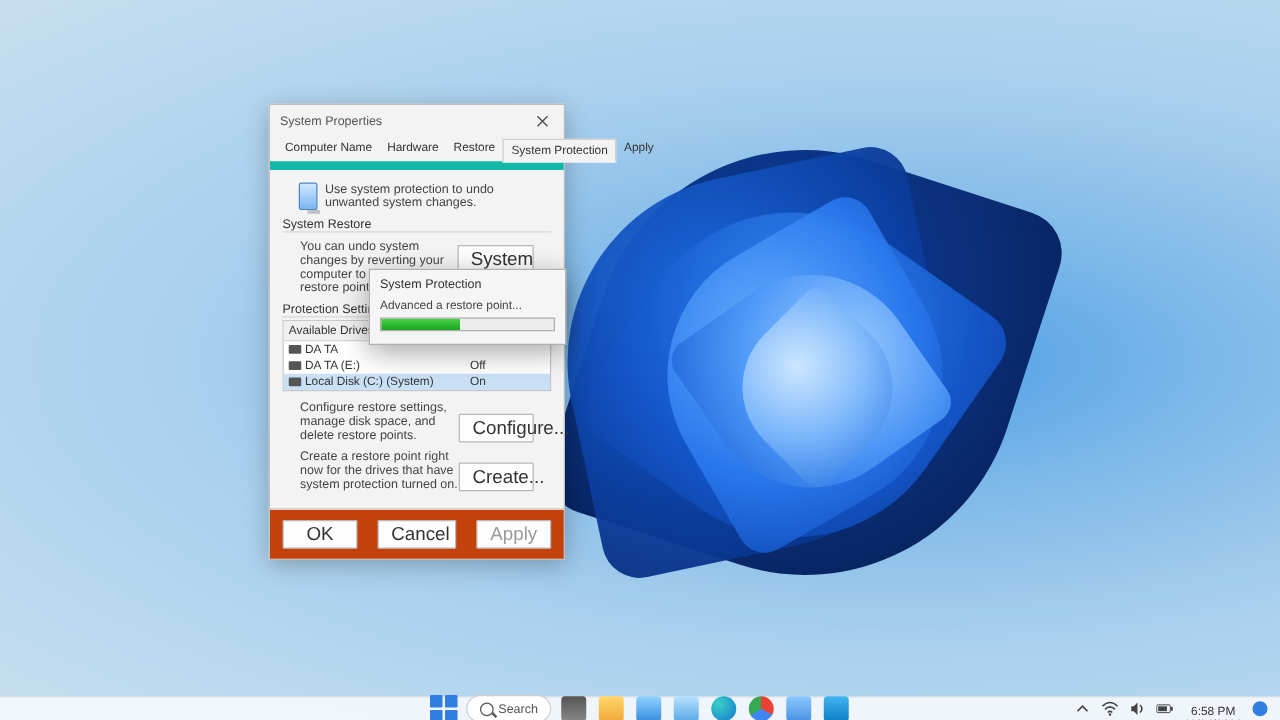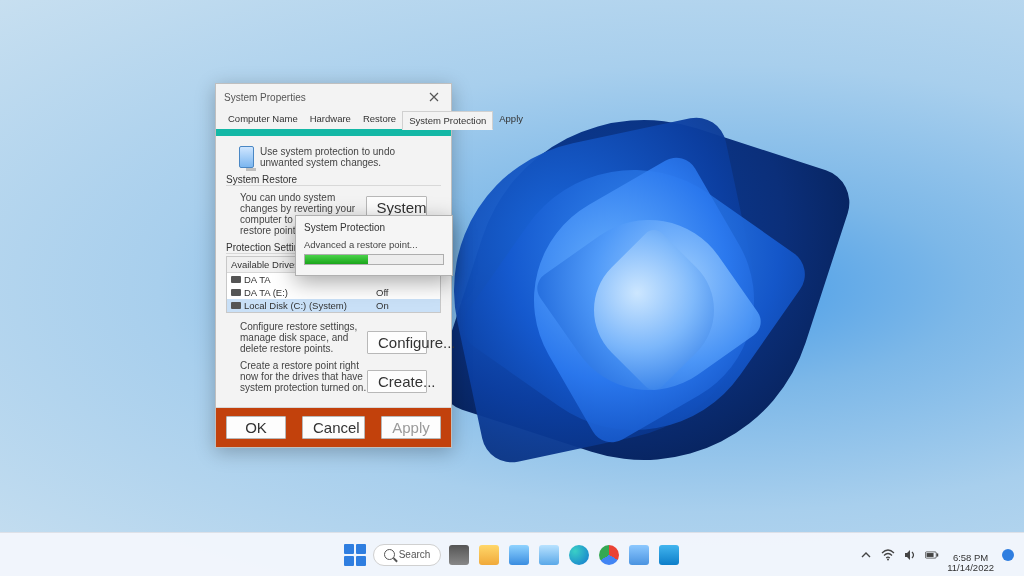--- a/index.html
+++ b/index.html
@@ -53,21 +53,21 @@
     position:absolute; left:295px; top:215px; width:158px; background:#f5f5f5;
     border:1px solid #b0b0b0; box-shadow:0 6px 22px rgba(0,0,0,.35); font-size:10px; padding:6px 8px 10px 8px;
   }
   .progress-pop .pt{color:#333;margin-bottom:6px;}
   .progress-pop .msg{color:#444;margin-bottom:4px;font-size:9.5px;}
   .bar{height:11px;border:1px solid #aeaeae;background:#ededed;position:relative;overflow:hidden;}
   .fill{position:absolute;left:0;top:0;bottom:0;width:46%;background:linear-gradient(#4ad24a,#1aa51a);}
 
   
   .taskbar{
-    position:absolute;left:0;right:0;bottom:0;height:44px;background:rgba(243,246,252,.96);
+    position:absolute;left:0;right:0;bottom:0;height:19px;background:rgba(243,246,252,.96);
     border-top:1px solid rgba(0,0,0,.08);display:flex;align-items:center;justify-content:center;
   }
   .tb-center{display:flex;align-items:center;gap:6px;}
   .tb-btn{width:24px;height:24px;border-radius:4px;display:flex;align-items:center;justify-content:center;}
   .start{width:22px;height:22px;display:grid;grid-template-columns:1fr 1fr;grid-template-rows:1fr 1fr;gap:2px;}
   .start div{background:#2f7ee0;border-radius:1px;}
   .search{display:flex;align-items:center;gap:4px;background:#fff;border:1px solid #d0d0d0;border-radius:12px;padding:2px 10px;height:22px;font-size:10px;color:#555;}
   .search .mag{width:11px;height:11px;border:1.5px solid #555;border-radius:50%;position:relative;}
   .search .mag::after{content:"";position:absolute;width:5px;height:1.5px;background:#555;transform:rotate(45deg);right:-4px;bottom:-1px;}
   .app-ico{width:20px;height:20px;border-radius:3px;}

